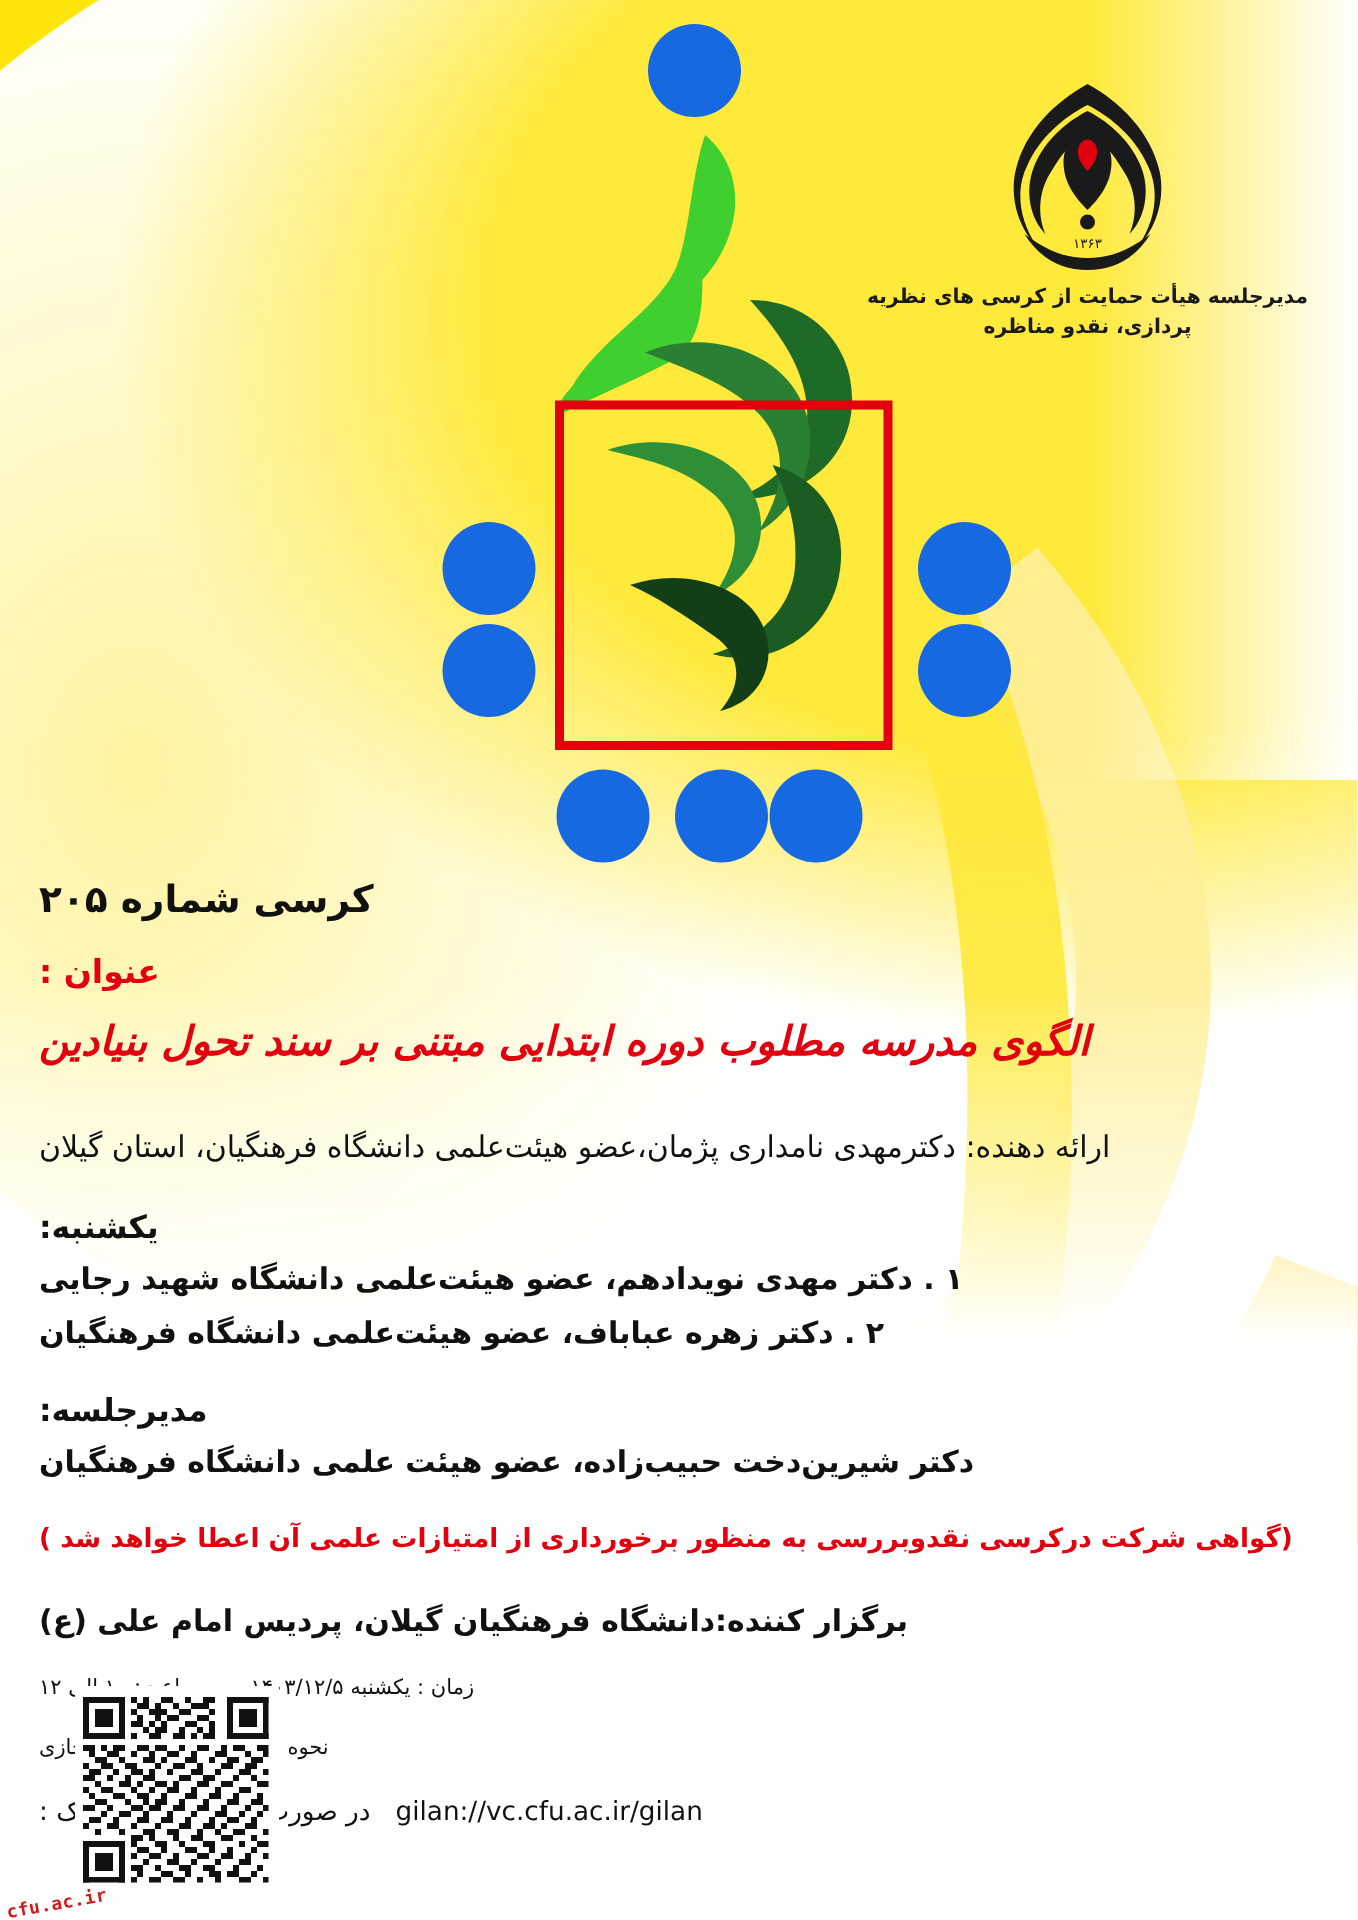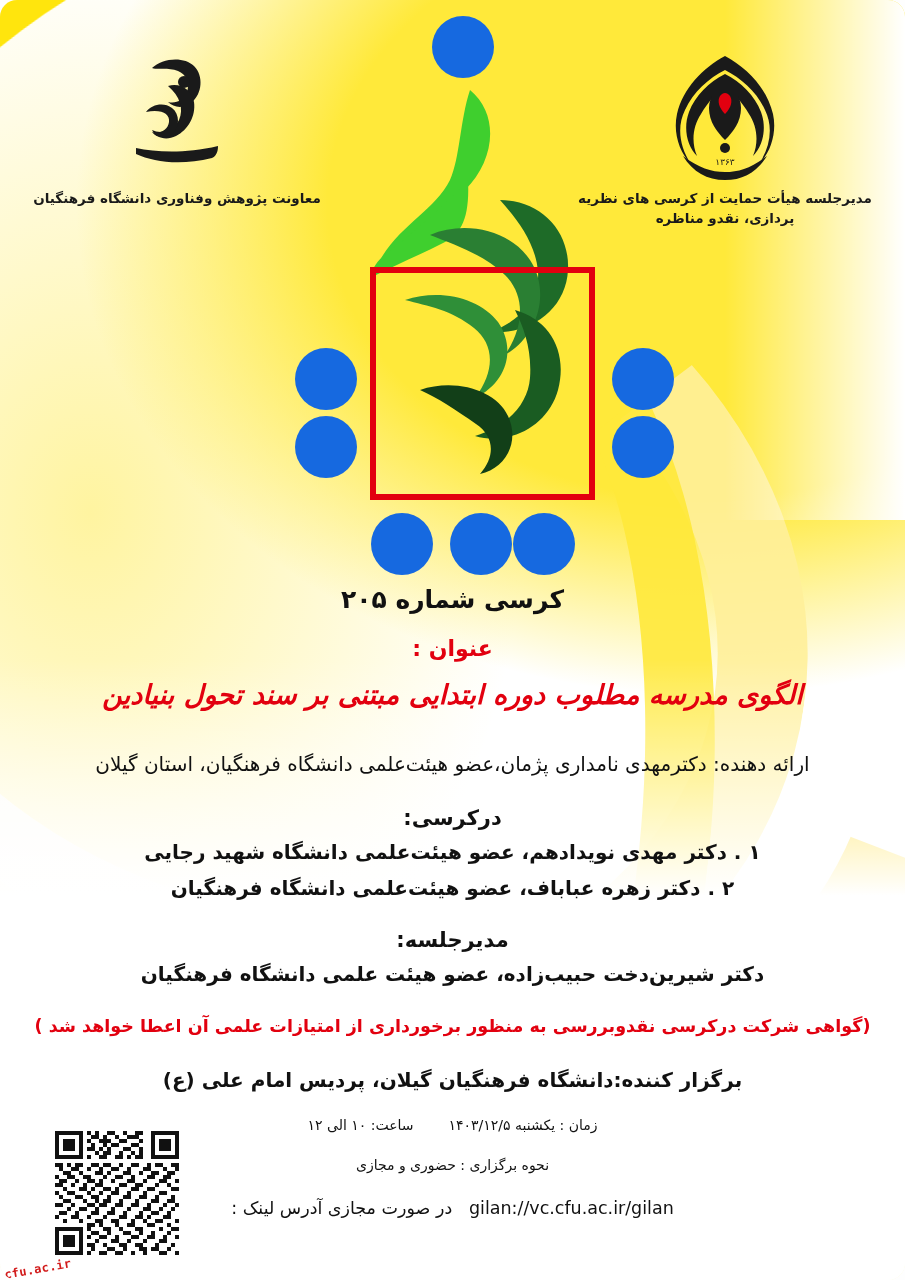--- a/index.html
+++ b/index.html
@@ -8,21 +8,20 @@
     background:#fefefe;
     font-family:"DejaVu Sans","Liberation Sans",sans-serif;
     overflow:hidden;
     position:relative;
   }
   .poster{
     position:relative;
     width:905px;height:1280px;
     overflow:hidden;
     background:#fef9c3;
-    border-radius:17px;
   }
   
   .bg-layer{position:absolute;inset:0;overflow:hidden;}
   .bg-base{
     position:absolute;inset:0;
     background:
       radial-gradient(ellipse 900px 700px at 78% 16%, #ffe93a 0%, #ffe93a 42%, rgba(255,233,58,0) 70%),
       radial-gradient(ellipse 700px 900px at 10% 40%, #fff4a0 0%, rgba(255,244,160,0) 62%),
       linear-gradient(170deg,#ffffff 0%,#ffffff 100%);
   }
@@ -114,21 +113,21 @@
     position:absolute;width:62px;height:62px;border-radius:50%;
     background:#1669e0;
   }
   .red-frame{
     position:absolute;left:370px;top:267px;width:225px;height:233px;
     border:6px solid #e2000f;box-sizing:border-box;
   }
   
   .body-text{
     position:absolute;left:0;right:0;top:585px;z-index:7;
-    text-align:center;
+    text-align:left;
     padding:0 26px;
     box-sizing:border-box;
   }
   .chair-no{
     font-size:25px;font-weight:bold;color:#111;letter-spacing:0;
     margin:0 0 22px 0;
   }
   .onvan{
     font-size:22px;font-weight:bold;color:#e2000f;margin:0 0 14px 0;
   }
@@ -203,32 +202,20 @@
           <path d="M44 56 C44 44 52 36 60 30 C68 36 76 44 76 56 C76 70 68 80 60 88 C52 80 44 70 44 56 Z" fill="#1a1a1a"></path>
           <path d="M55 44 C58 40 62 40 65 44 C68 49 66 56 60 62 C54 56 52 49 55 44 Z" fill="#e2000f"></path>
           <circle cx="60" cy="96" r="5"></circle>
           <path d="M18 104 C34 116 46 120 60 120 C74 120 86 116 102 104 C92 120 78 128 60 128 C42 128 28 120 18 104 Z"></path>
         </g>
         <text x="60" y="113" text-anchor="middle" font-size="9" fill="#1a1a1a" font-family="DejaVu Sans">۱۳۶۳</text>
       </svg>
       <div class="logo-caption">مدیرجلسه هیأت حمایت از کرسی های نظریه پردازی، نقدو مناظره</div>
     </div>
 
-    <div class="logo-block logo-left">
-      <svg class="mark" width="110" height="130" viewBox="0 0 110 130">
-        <g fill="#1a1a1a">
-          <path d="M30 16 C40 6 62 4 72 14 C82 24 80 42 70 50 C62 57 52 56 46 50 C54 52 62 48 65 40 C68 31 64 22 56 19 C46 15 36 18 30 16 Z"></path>
-          <path d="M46 34 C58 30 70 38 72 50 C74 64 66 78 54 84 C44 89 34 86 30 78 C40 83 52 78 57 68 C62 57 58 44 46 34 Z"></path>
-          <circle cx="62" cy="30" r="6"></circle>
-          <path d="M24 60 C30 52 42 50 50 56 C58 62 58 76 50 82 C44 87 34 86 30 80 C38 82 46 78 47 70 C48 62 40 57 24 60 Z"></path>
-          <path d="M14 96 C34 100 62 102 96 94 C96 100 94 104 90 106 C58 114 32 110 14 102 Z"></path>
-        </g>
-      </svg>
-      <div class="logo-caption">معاونت پژوهش وفناوری دانشگاه فرهنگیان</div>
-    </div>
   </div>
 
   <div class="emblem">
     <div class="dot" style="left:432px;top:16px;"></div>
     <div class="dot" style="left:295px;top:348px;"></div>
     <div class="dot" style="left:295px;top:416px;"></div>
     <div class="dot" style="left:612px;top:348px;"></div>
     <div class="dot" style="left:612px;top:416px;"></div>
     <div class="dot" style="left:371px;top:513px;"></div>
     <div class="dot" style="left:450px;top:513px;"></div>
@@ -246,21 +233,21 @@
 
     <div class="red-frame"></div>
   </div>
 
   <div class="body-text">
     <p class="chair-no">کرسی شماره ۲۰۵</p>
     <p class="onvan">عنوان :</p>
     <p class="title">الگوی مدرسه مطلوب دوره ابتدایی مبتنی بر سند تحول بنیادین</p>
     <p class="presenter">ارائه دهنده: دکترمهدی نامداری پژمان،عضو هیئت‌علمی دانشگاه فرهنگیان، استان گیلان</p>
 
-    <p class="lbl">درکرسی:</p>
+    <p class="lbl">یکشنبه:</p>
     <p class="critic">۱ . دکتر مهدی نویدادهم، عضو هیئت‌علمی دانشگاه شهید رجایی</p>
     <p class="critic">۲ . دکتر زهره عباباف، عضو هیئت‌علمی دانشگاه فرهنگیان</p>
 
     <div class="block-gap"></div>
     <p class="lbl">مدیرجلسه:</p>
     <p class="critic">دکتر شیرین‌دخت حبیب‌زاده، عضو هیئت علمی دانشگاه فرهنگیان</p>
 
     <p class="note">(گواهی شرکت درکرسی نقدوبررسی به منظور برخورداری از امتیازات علمی آن اعطا خواهد شد )</p>
 
     <p class="organizer">برگزار کننده:دانشگاه فرهنگیان گیلان، پردیس امام علی (ع)</p>

